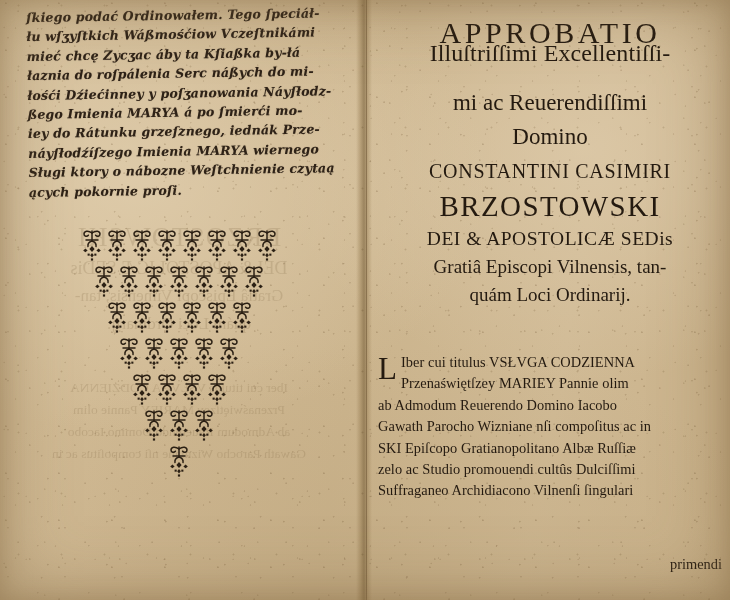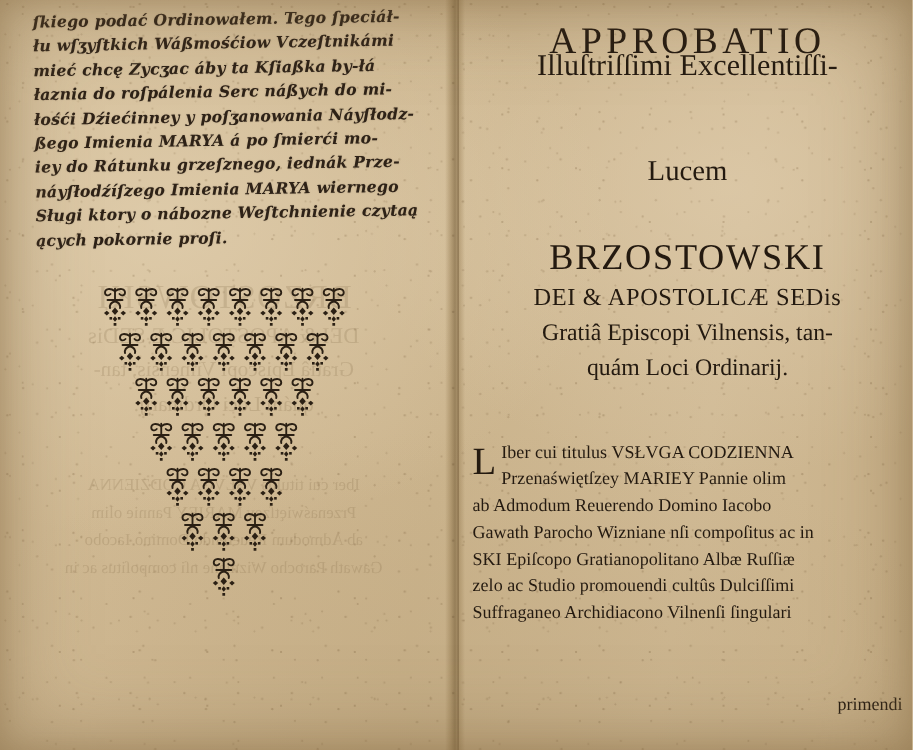--- a/index.html
+++ b/index.html
@@ -815,21 +815,23 @@
               </g>
             </svg></span></span>
       </div>
   </div>
 
   <div class="leaf leaf-right">
     <div class="print">
 
       <div class="tl title-1">APPROBATIO</div>
       <div class="tl title-2">Illuſtriſſimi Excellentiſſi-</div>
-      <div class="tl title-4">Lucem</div>
+      <div class="tl title-3">mi ac Reuerendiſſimi</div>
+      <div class="tl title-4">Domino</div>
+      <div class="tl title-5">CONSTANTINI CASIMIRI</div>
       <div class="tl title-6">BRZOSTOWSKI</div>
       <div class="tl title-7">DEI &amp; APOSTOLICÆ SEDis</div>
       <div class="tl title-8">Gratiâ Episcopi Vilnensis, tan-</div>
       <div class="tl title-9">quám Loci Ordinarij.</div>
 
       <div class="body-par">
         <span class="dropcap">L</span>
         <div class="bline">Iber cui titulus VSŁVGA CODZIENNA</div>
         <div class="bline">Przenaświętſzey  MARIEY  Pannie olim</div>
         <div class="bline">ab Admodum  Reuerendo  Domino  Iacobo</div>

